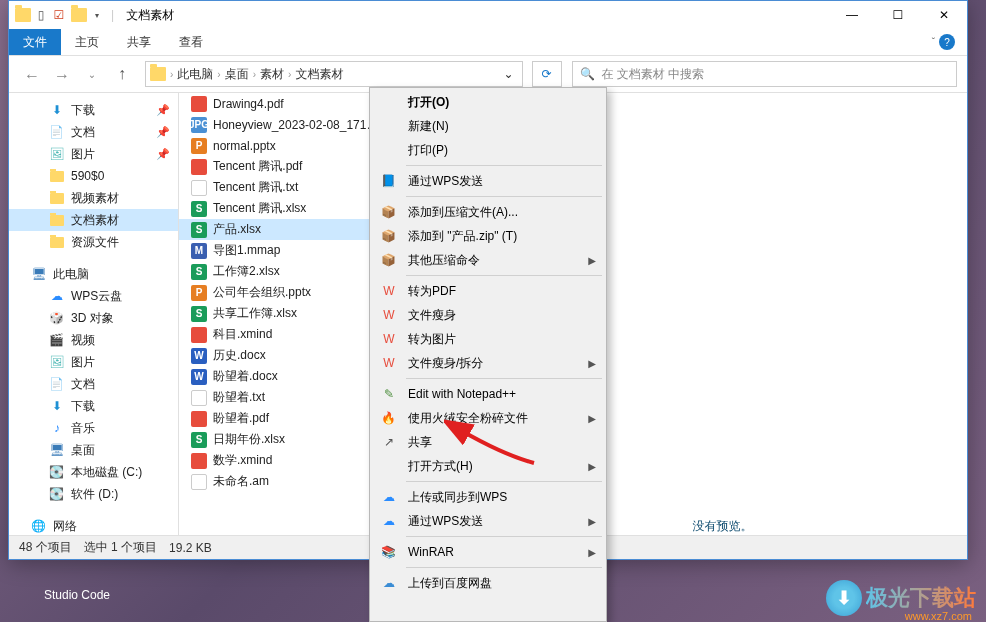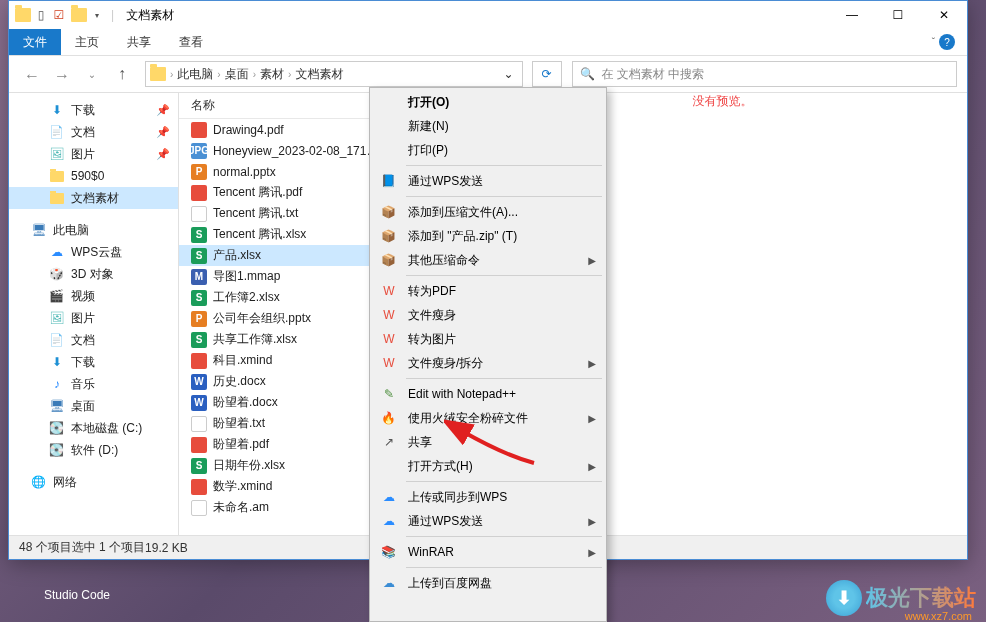--- a/index.html
+++ b/index.html
@@ -63,22 +63,22 @@
 .fl-ico.docx{background:#2a5fc0;}
 .fl-ico.am{background:#fff;border:1px solid #ccc;color:#888;}
 .ctxmenu{position:absolute;left:369px;top:87px;width:238px;background:#f0f0f0;border:1px solid #b8b8b8;box-shadow:4px 4px 8px rgba(0,0,0,.25);padding:2px;}
 .ctx-item{height:24px;display:flex;align-items:center;padding-left:36px;padding-right:12px;cursor:pointer;position:relative;font-size:12px;color:#000;}
 .ctx-item .arrow{position:absolute;right:8px;color:#555;font-size:10px;}
 .ctx-item .ctxico{position:absolute;left:8px;width:18px;height:18px;display:flex;align-items:center;justify-content:center;font-size:12px;}
 .ctx-sep{height:1px;background:#d0d0d0;margin:3px 2px 3px 34px;}
 .typecol{width:98px;overflow:hidden;}
 .type-item{height:21px;display:flex;align-items:center;padding-left:4px;color:#222;}
 .type-header{height:26px;}
-.preview{flex:1;display:flex;align-items:flex-start;justify-content:center;color:#ef4444;border-left:1px solid #e0e0e0;}
-.statusbar{height:24px;background:#f0f0f0;border-top:1px solid #e0e0e0;display:flex;align-items:center;padding:0 10px;gap:0;color:#333;}
+.preview{flex:1;display:flex;align-items:flex-end;justify-content:center;color:#0c4a6e;border-left:1px solid #e0e0e0;}
+.statusbar{height:24px;background:#f0f0f0;border-top:1px solid #e0e0e0;display:flex;align-items:center;padding:0 10px;gap:12px;color:#333;}
 .taskbar{position:absolute;bottom:20px;left:44px;color:#fff;font-size:12px;}
 .watermark{position:absolute;right:10px;bottom:6px;display:flex;align-items:center;gap:4px;}
 .wm-logo{width:36px;height:36px;border-radius:50%;background:radial-gradient(circle,#5fc4e8 40%,#3a9fd4 100%);display:flex;align-items:center;justify-content:center;color:#fff;font-size:18px;font-weight:bold;}
 .wm-text{font-size:22px;font-weight:bold;background:linear-gradient(90deg,#5fc4e8,#ff7a3a);-webkit-background-clip:text;-webkit-text-fill-color:transparent;}
 .wm-site{position:absolute;right:14px;bottom:0;font-size:11px;color:#ff9a2a;}
 .red-arrow{position:absolute;left:444px;top:415px;width:100px;height:50px;pointer-events:none;z-index:100;}
 </style>
 </head>
 <body>
 
@@ -155,26 +155,38 @@
             <span class="side-ico ico-pic">🖼</span>
             <span>图片</span>
             <span class="pin">📌</span>
           </div>
           <div class="side-item indent">
             <span class="side-ico ">
               <div class="ico-folder"></div>
             </span>
             <span>590$0</span>
           </div>
+          <div class="side-item indent">
+            <span class="side-ico ">
+              <div class="ico-folder"></div>
+            </span>
+            <span>视频素材</span>
+          </div>
           <div class="side-item indent selected">
             <span class="side-ico ">
               <div class="ico-folder"></div>
             </span>
             <span>文档素材</span>
           </div>
+          <div class="side-item indent">
+            <span class="side-ico ">
+              <div class="ico-folder"></div>
+            </span>
+            <span>资源文件</span>
+          </div>
         </div>
         <div class="side-group">
           <div class="side-item">
             <span class="side-ico ico-pc">🖥</span>
             <span>此电脑</span>
           </div>
           <div class="side-item indent">
             <span class="side-ico ico-wps">☁</span>
             <span>WPS云盘</span>
           </div>
@@ -216,21 +228,20 @@
           </div>
         </div>
         <div class="side-group">
           <div class="side-item">
             <span class="side-ico ico-net">🌐</span>
             <span>网络</span>
           </div>
         </div>
       </div>
     <div class="filelist">
-      <div class="fl-header">名称</div>
       <div id="fileitems">
           <div class="fl-item">
             <span class="fl-ico pdf"></span>
             <span>Drawing4.pdf</span>
           </div>
           <div class="fl-item">
             <span class="fl-ico jpg">JPG</span>
             <span>Honeyview_2023-02-08_171…</span>
           </div>
           <div class="fl-item">

